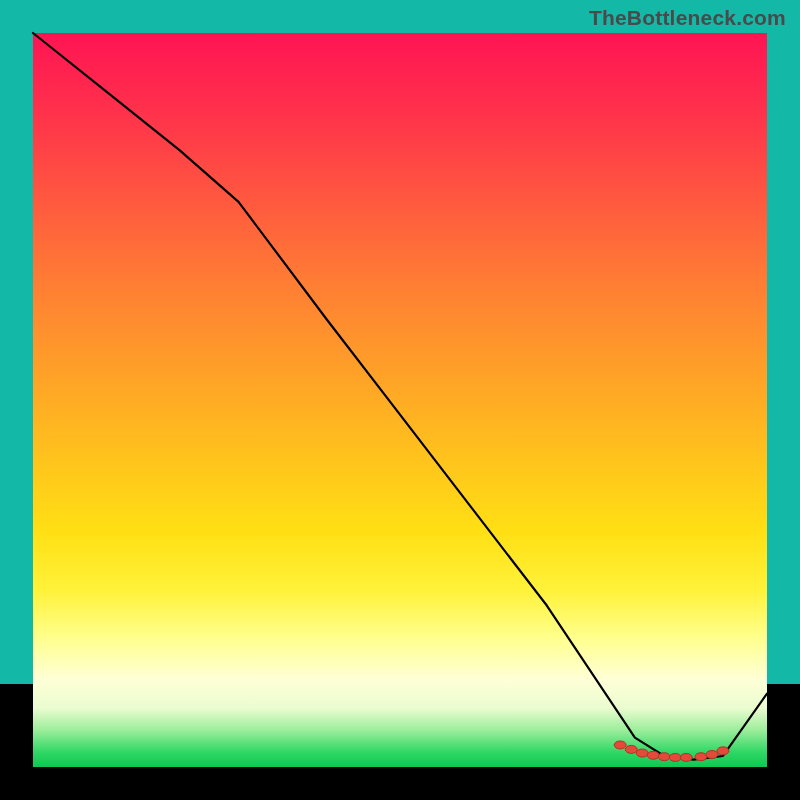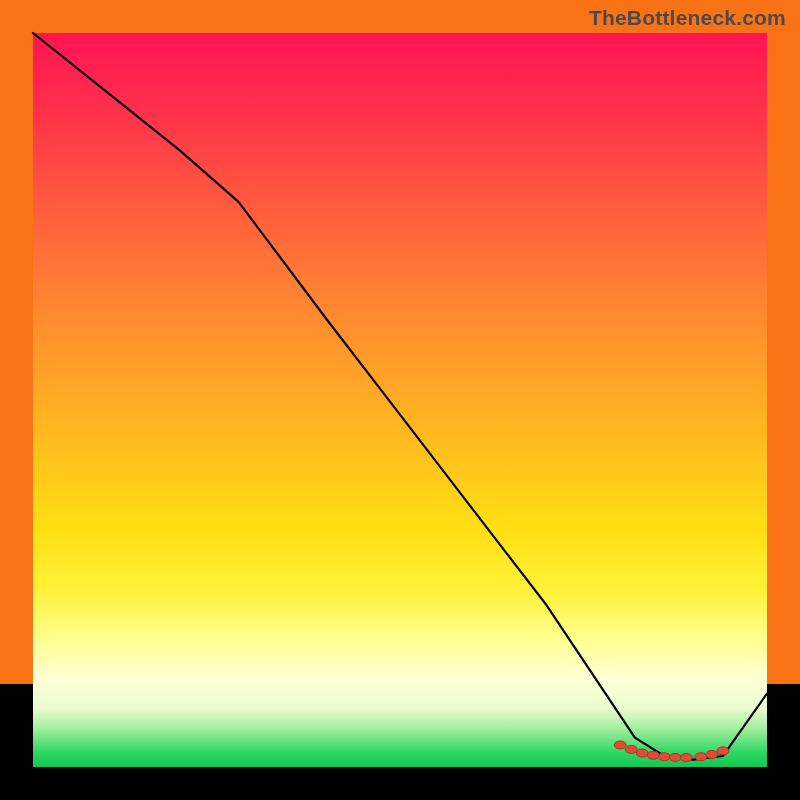--- a/index.html
+++ b/index.html
@@ -8,21 +8,21 @@
     width: 800px;
     height: 800px;
     background: #000;
     overflow: hidden;
     font-family: Arial, Helvetica, sans-serif;
   }
   .frame {
     position: relative;
     width: 800px;
     height: 684px;
-    background: #f97316;
+    background: #14b8a6;
   }
   .plot-area {
     position: absolute;
     left: 33px;
     top: 33px;
     width: 734px;
     height: 734px;
     
     background: linear-gradient(
       to bottom,

